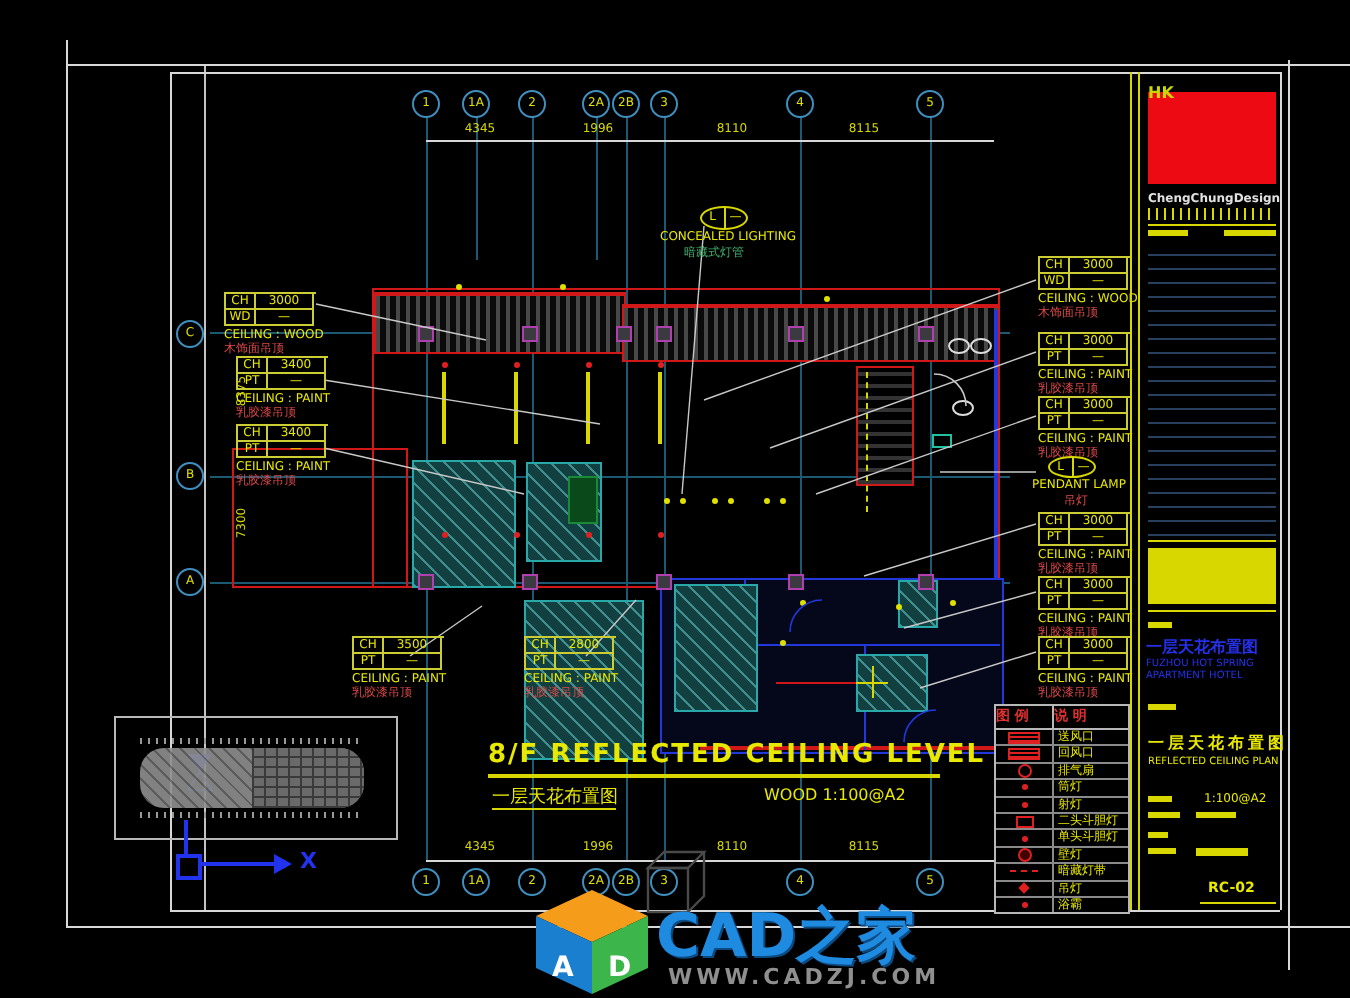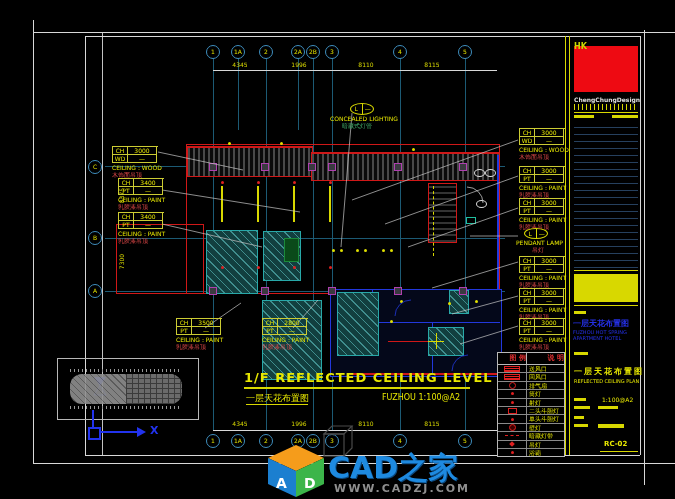--- a/index.html
+++ b/index.html
@@ -30,21 +30,21 @@
   .ten{color:#e8e800;font-size:6px;line-height:7px;margin-top:1px;white-space:nowrap;}
   .tcn{color:#e04848;font-size:6px;line-height:7px;white-space:nowrap;}
   .oval{border:1px solid #d8d800;border-radius:50%;display:flex;color:#e8e800;font-size:6px;background:#000;}
   .oval b{flex:1;text-align:center;font-weight:normal;line-height:9px;}
   .oval b:first-child{border-right:1px solid #d8d800;}
   .revs{background:repeating-linear-gradient(0deg,#26405e 0 1px,transparent 1px 7px);}
   .comb{background:repeating-linear-gradient(90deg,#d8d800 0 1px,transparent 1px 4px);}
   
   .lg{left:497px;top:352px;width:66px;height:103px;border:1px solid #b8b8b8;background:#000;}
   .lghead{display:flex;height:11px;border-bottom:1px solid #b8b8b8;}
-  .lghead div{color:#e03030;font-size:7px;line-height:11px;text-align:right;font-weight:bold;}
+  .lghead div{color:#e03030;font-size:7px;line-height:11px;text-align:left;font-weight:bold;}
   .lgrow{display:flex;height:7.4px;border-bottom:1px solid #8a8a8a;}
   .lgrow:last-child{border-bottom:none;}
   .lgsym{width:28px;border-right:1px solid #8a8a8a;display:flex;align-items:center;justify-content:center;}
   .lgtxt{flex:1;color:#e8e800;font-size:6px;line-height:7px;padding-left:2px;white-space:nowrap;overflow:hidden;}
   .s-vent{width:14px;height:4px;border:1px solid #e02020;
        background:repeating-linear-gradient(0deg,#e02020 0 1px,transparent 1px 2px);}
   .s-fan{width:5px;height:5px;border:1px solid #e02020;border-radius:50%;}
   .s-dot{width:3px;height:3px;background:#e02020;border-radius:50%;}
   .s-sq{width:7px;height:4px;border:1px solid #e02020;}
   .s-circ{width:5px;height:5px;border:1px solid #e02020;border-radius:50%;background:#400000;}
@@ -323,25 +323,25 @@
     <div class="tcn">乳胶漆吊顶</div>
   </div>
 
   <div class="a oval" style="left:350px;top:103px;width:22px;height:10px">
     <b>L</b>
       <b>—</b>
   </div>
   <div class="a ttx" style="left:330px;top:115px;font-size:6px">CONCEALED LIGHTING</div>
   <div class="a" style="left:342px;top:122px;font-size:6px;color:#3fae6a">暗藏式灯管</div>
 
-  <div class="a ttx" style="left:244px;top:370px;font-size:13px;font-weight:bold;letter-spacing:1px">1/F REFLECTED CEILING LEVEL</div>
+  <div class="a ttx" style="left:244px;top:370px;font-size:13px;font-weight:bold;letter-spacing:1px">8/F REFLECTED CEILING LEVEL</div>
   <div class="a yl" style="left:244px;top:387px;width:226px;height:2px"></div>
   <div class="a ttx" style="left:246px;top:392px;font-size:9px">一层天花布置图</div>
   <div class="a yl" style="left:246px;top:404px;width:62px;height:1px"></div>
-  <div class="a ttx" style="left:382px;top:393px;font-size:8px">FUZHOU  1:100@A2</div>
+  <div class="a ttx" style="left:382px;top:393px;font-size:8px">WOOD  1:100@A2</div>
 
   <div class="a" style="left:57px;top:358px;width:140px;height:60px;border:1px solid #b8b8b8"></div>
   <div class="a" style="left:70px;top:374px;width:112px;height:30px;border-radius:12px;background:#8f8f8f;opacity:.9;background-image:repeating-linear-gradient(45deg,rgba(50,50,50,.45) 0 1px,transparent 1px 5px)"></div>
   <div class="a" style="left:126px;top:374px;width:56px;height:30px;border-radius:0 12px 12px 0;background:#6a6a6a;background-image:repeating-linear-gradient(0deg,#3a3a3a 0 1px,transparent 1px 5px),repeating-linear-gradient(90deg,#3a3a3a 0 1px,transparent 1px 6px)"></div>
   <div class="a" style="left:70px;top:369px;width:112px;height:3px;background:repeating-linear-gradient(90deg,#999 0 1px,transparent 1px 4px)"></div>
   <div class="a" style="left:70px;top:406px;width:112px;height:3px;background:repeating-linear-gradient(90deg,#999 0 1px,transparent 1px 4px)"></div>
   <div class="a" style="left:88px;top:427px;width:9px;height:9px;border:2px solid #2233ee"></div>
   <div class="a bl" style="left:99px;top:431px;width:38px;height:2px;background:#2233ee"></div>
   <div class="a" style="left:137px;top:427px;width:0;height:0;border-left:9px solid #2233ee;border-top:5px solid transparent;border-bottom:5px solid transparent"></div>
   <div class="a" style="left:92px;top:410px;width:2px;height:17px;background:#2233ee"></div>

